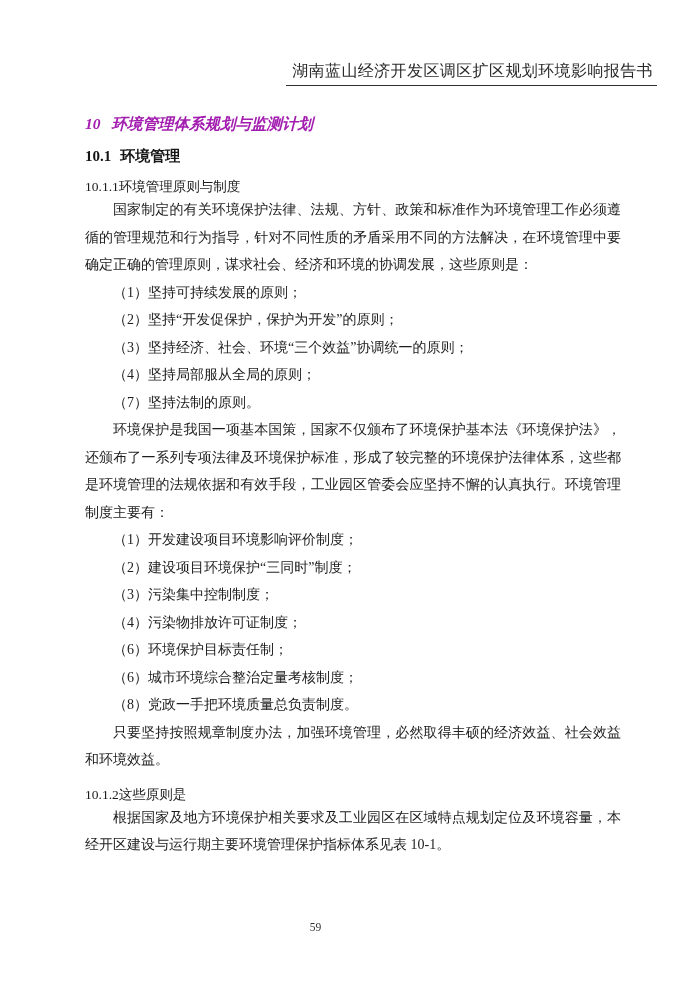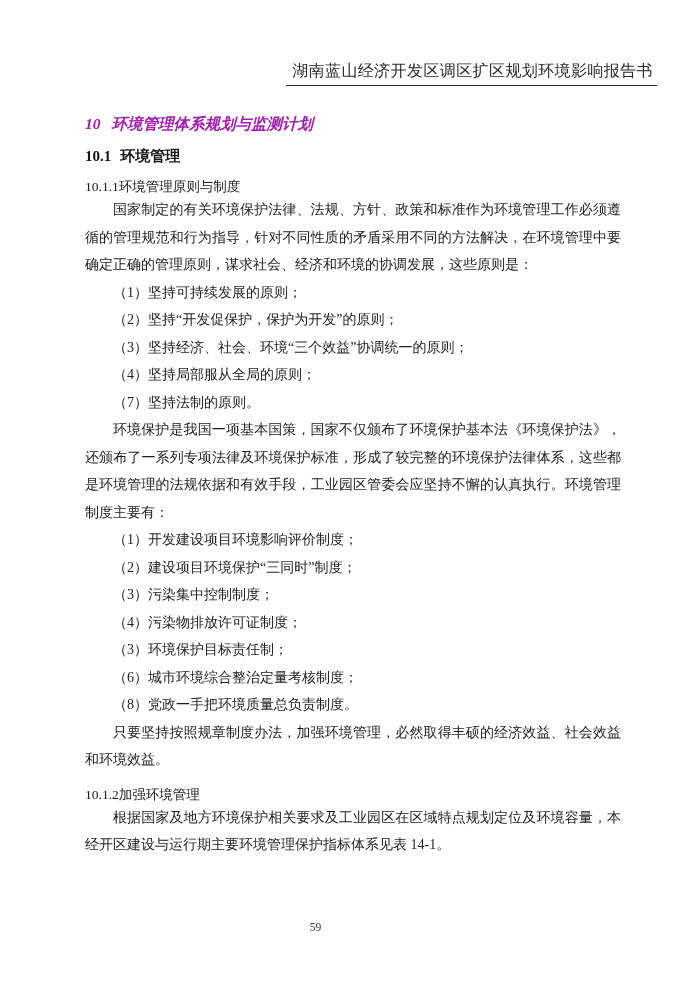--- a/index.html
+++ b/index.html
@@ -111,28 +111,28 @@
     <div class="list-item">（7）坚持法制的原则。</div>
   </div>
 
   <p class="body-para">环境保护是我国一项基本国策，国家不仅颁布了环境保护基本法《环境保护法》，还颁布了一系列专项法律及环境保护标准，形成了较完整的环境保护法律体系，这些都是环境管理的法规依据和有效手段，工业园区管委会应坚持不懈的认真执行。环境管理制度主要有：</p>
 
   <div class="doc-list">
     <div class="list-item">（1）开发建设项目环境影响评价制度；</div>
     <div class="list-item">（2）建设项目环境保护“三同时”制度；</div>
     <div class="list-item">（3）污染集中控制制度；</div>
     <div class="list-item">（4）污染物排放许可证制度；</div>
-    <div class="list-item">（3）环境保护目标责任制；</div>
+    <div class="list-item">（6）环境保护目标责任制；</div>
     <div class="list-item">（6）城市环境综合整治定量考核制度；</div>
     <div class="list-item">（8）党政一手把环境质量总负责制度。</div>
   </div>
 
   <p class="body-para">只要坚持按照规章制度办法，加强环境管理，必然取得丰硕的经济效益、社会效益和环境效益。</p>
 
   <div class="subsection-heading">
-    <span class="h-num">10.1.2</span><span>加强环境管理</span>
+    <span class="h-num">10.1.2</span><span>这些原则是</span>
   </div>
 
-  <p class="body-para">根据国家及地方环境保护相关要求及工业园区在区域特点规划定位及环境容量，本经开区建设与运行期主要环境管理保护指标体系见表 14-1。</p>
+  <p class="body-para">根据国家及地方环境保护相关要求及工业园区在区域特点规划定位及环境容量，本经开区建设与运行期主要环境管理保护指标体系见表 10-1。</p>
 
 </div>
 
 <div class="page-footer">59</div>
 
 </body></html>

